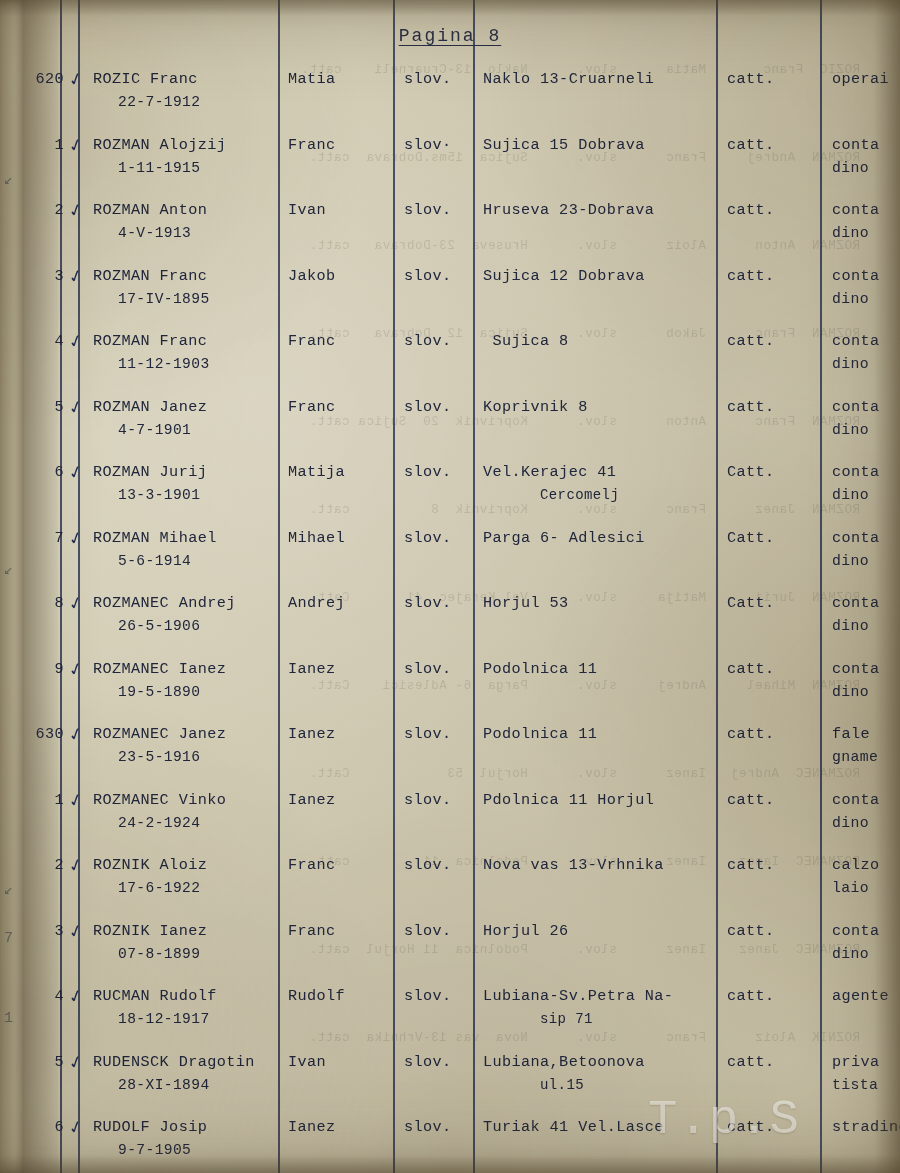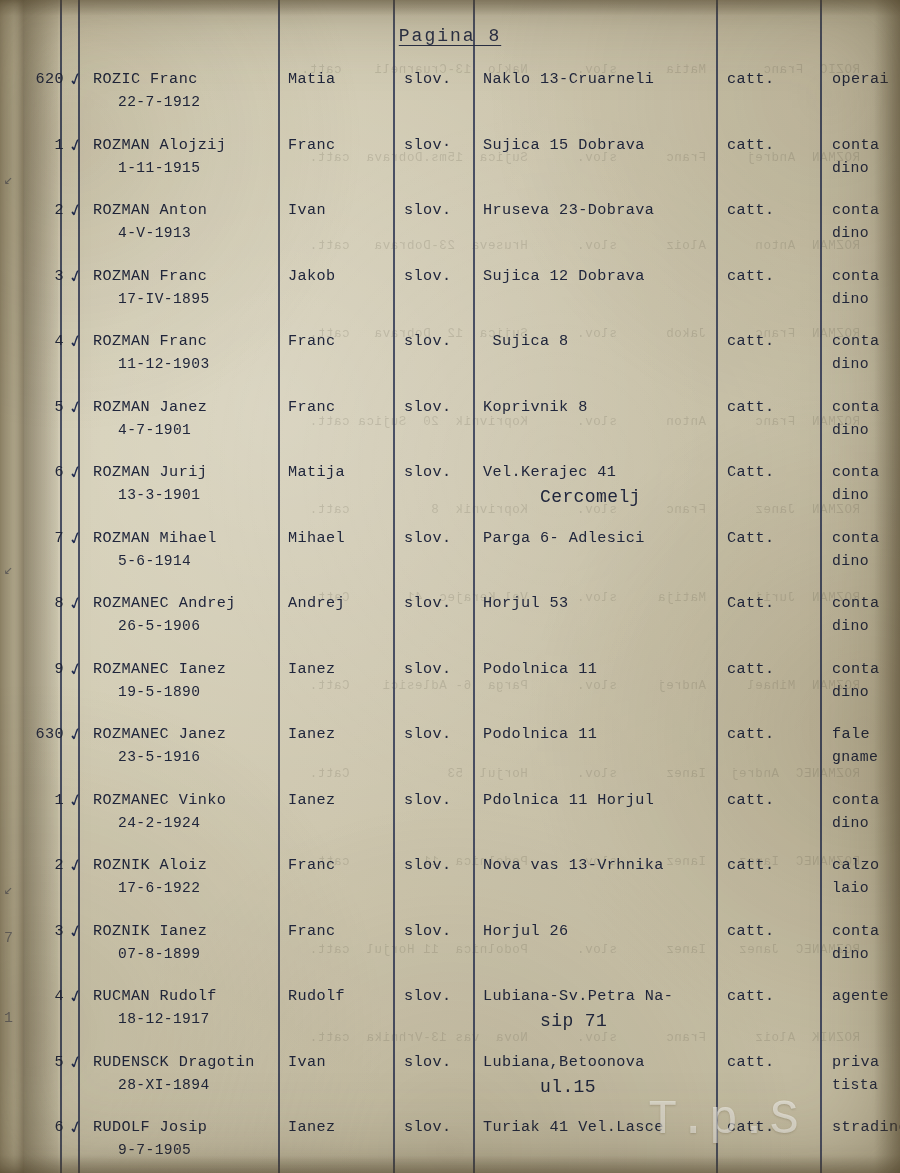--- a/index.html
+++ b/index.html
@@ -125,21 +125,21 @@
     line-height: 1.0;
   }
   .num      { left: 8px;  width: 56px; text-align: right; }
   .tick     { left: 70px; width: 22px; text-align: left; font-size: 20px; color: #1e2a52;
               transform: rotate(-16deg); transform-origin: left center; }
   .surname  { left: 93px; }
   .sub      { left: 118px; font-size: 14.6px; }
   .father   { left: 288px; }
   .lang     { left: 404px; }
   .addr     { left: 483px; }
-  .addr2    { left: 540px; font-size: 18px; }
+  .addr2    { left: 540px; font-size: 14px; }
   .relig    { left: 727px; }
   .job      { left: 832px; }
   .job2     { left: 832px; font-size: 14.8px; }
 
   .l1 { top: 10px; }
   .l2 { top: 33px; }
 
   
   #watermark {
     position: absolute;

